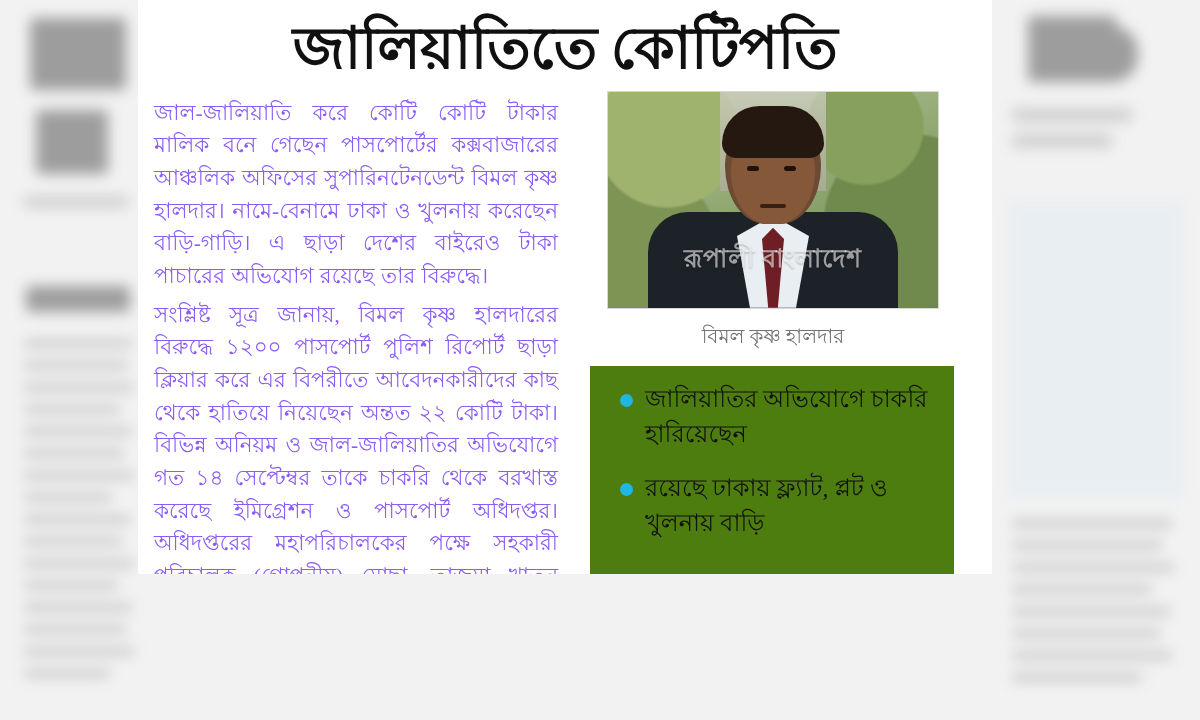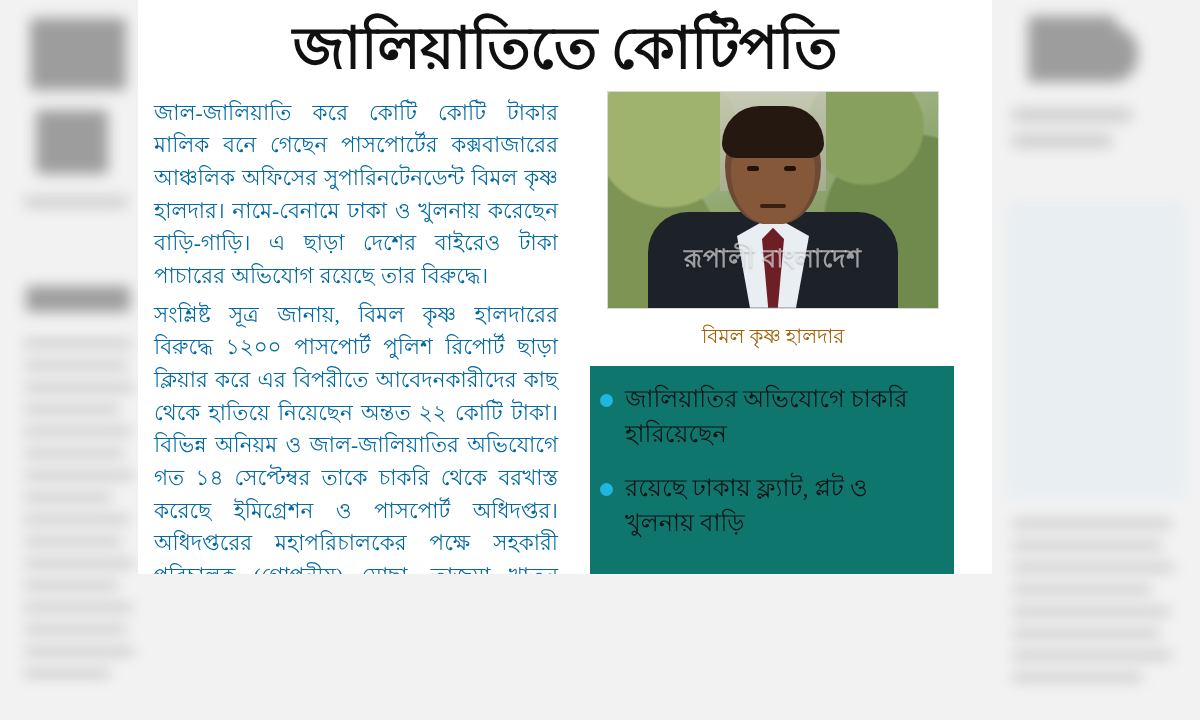--- a/index.html
+++ b/index.html
@@ -84,21 +84,21 @@
 
   .col-text {
     width: 432px;
     padding: 0 12px 0 16px;
     box-sizing: border-box;
   }
   .col-text p {
     margin: 6px 0 0 0;
     font-size: 21.5px;
     line-height: 1.52;
-    color: #0369a1;
+    color: #8b5cf6;
     text-align: justify;
     text-justify: inter-word;
     word-spacing: 1px;
   }
 
   .col-side {
     width: 400px;
     box-sizing: border-box;
     padding-left: 6px;
   }
@@ -188,29 +188,29 @@
     font-size: 25px;
     font-weight: bold;
     color: rgba(255,255,255,0.58);
     letter-spacing: 1px;
     text-shadow: 0 1px 2px rgba(0,0,0,.25);
   }
 
   .caption {
     text-align: center;
     font-size: 20px;
-    color: #a16207;
+    color: #737373;
     margin-top: 12px;
     margin-bottom: 4px;
   }
 
   .bullet-box {
     margin: 12px 16px 0 14px;
-    background: #0f766e;
-    padding: 16px 14px 22px 8px;
+    background: #4d7c0f;
+    padding: 16px 14px 22px 28px;
     min-height: 210px;
     box-sizing: border-box;
   }
   .bullet {
     display: flex;
     align-items: flex-start;
     margin-bottom: 20px;
   }
   .bullet:last-child { margin-bottom: 16px; }
   .dot {

